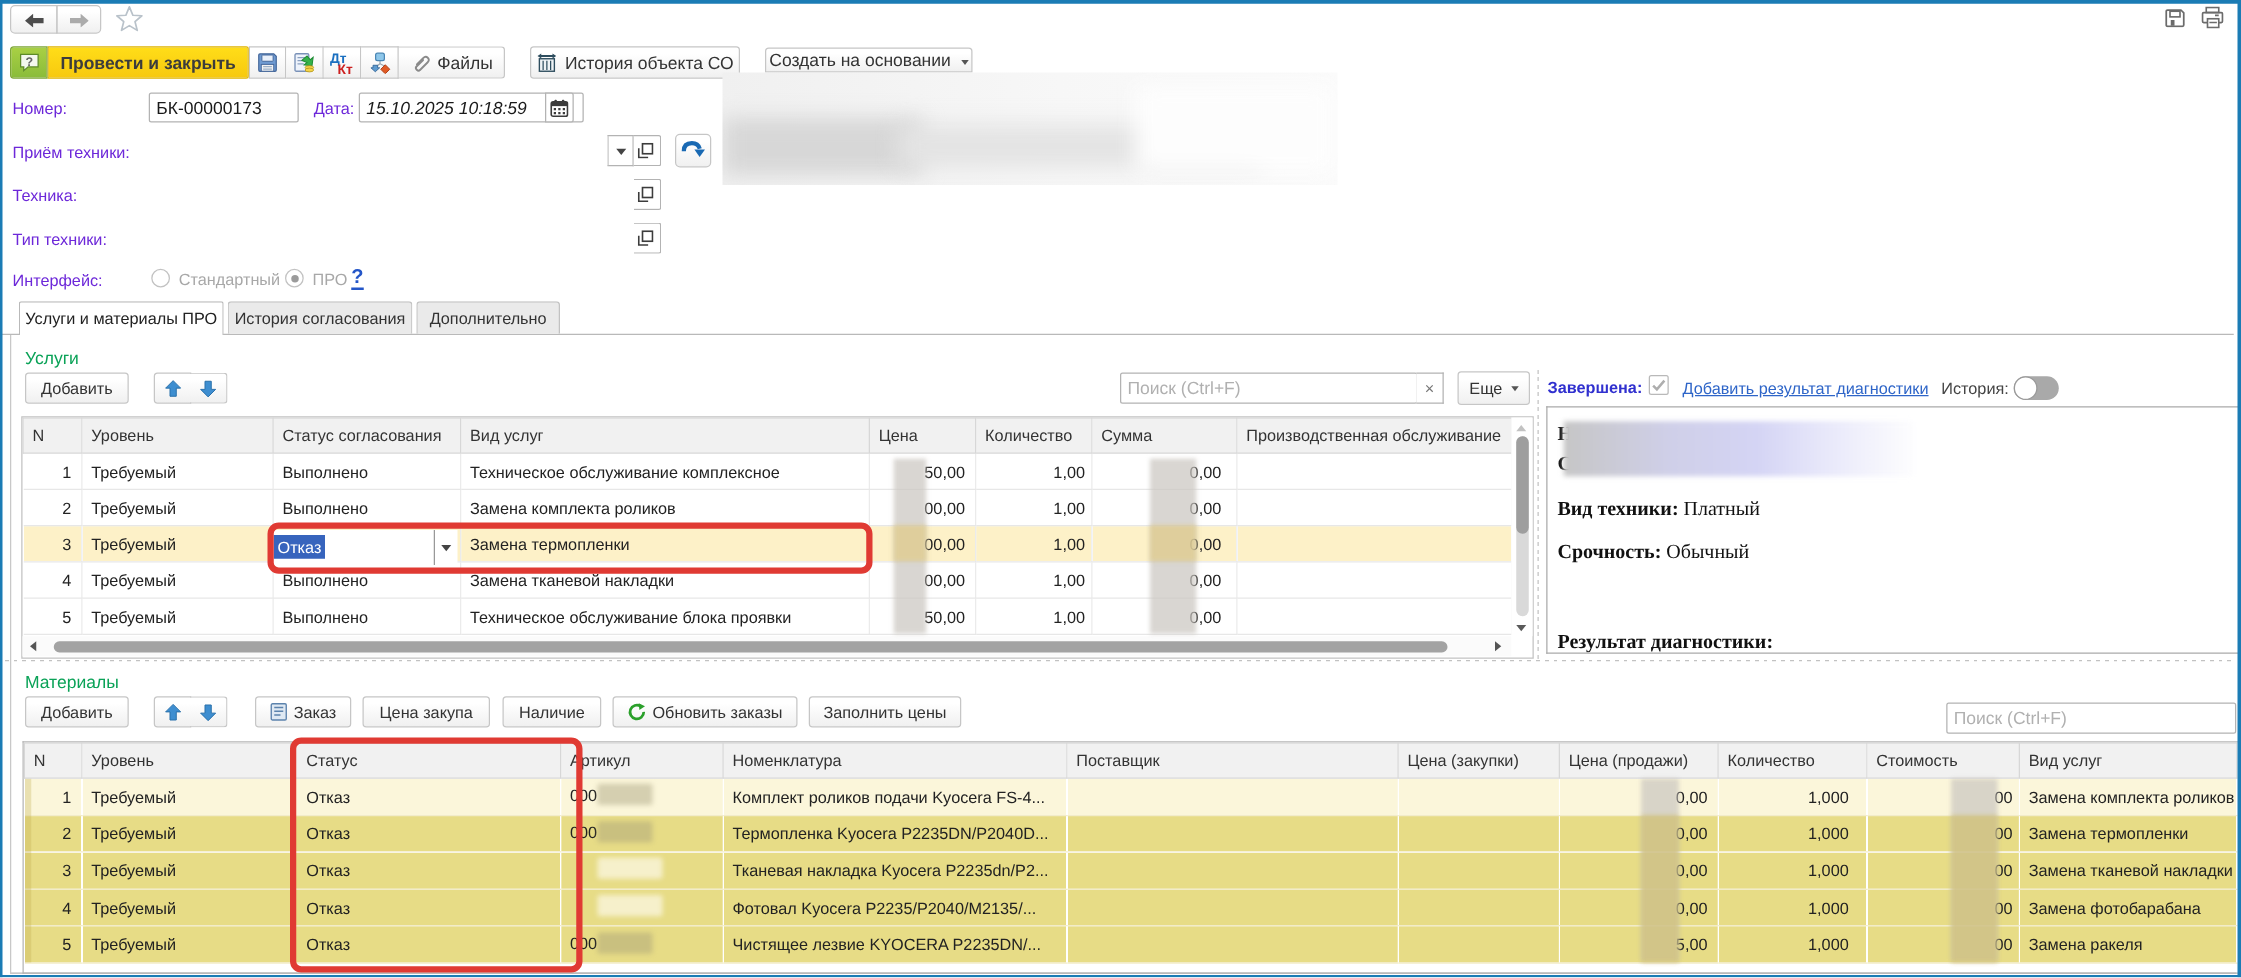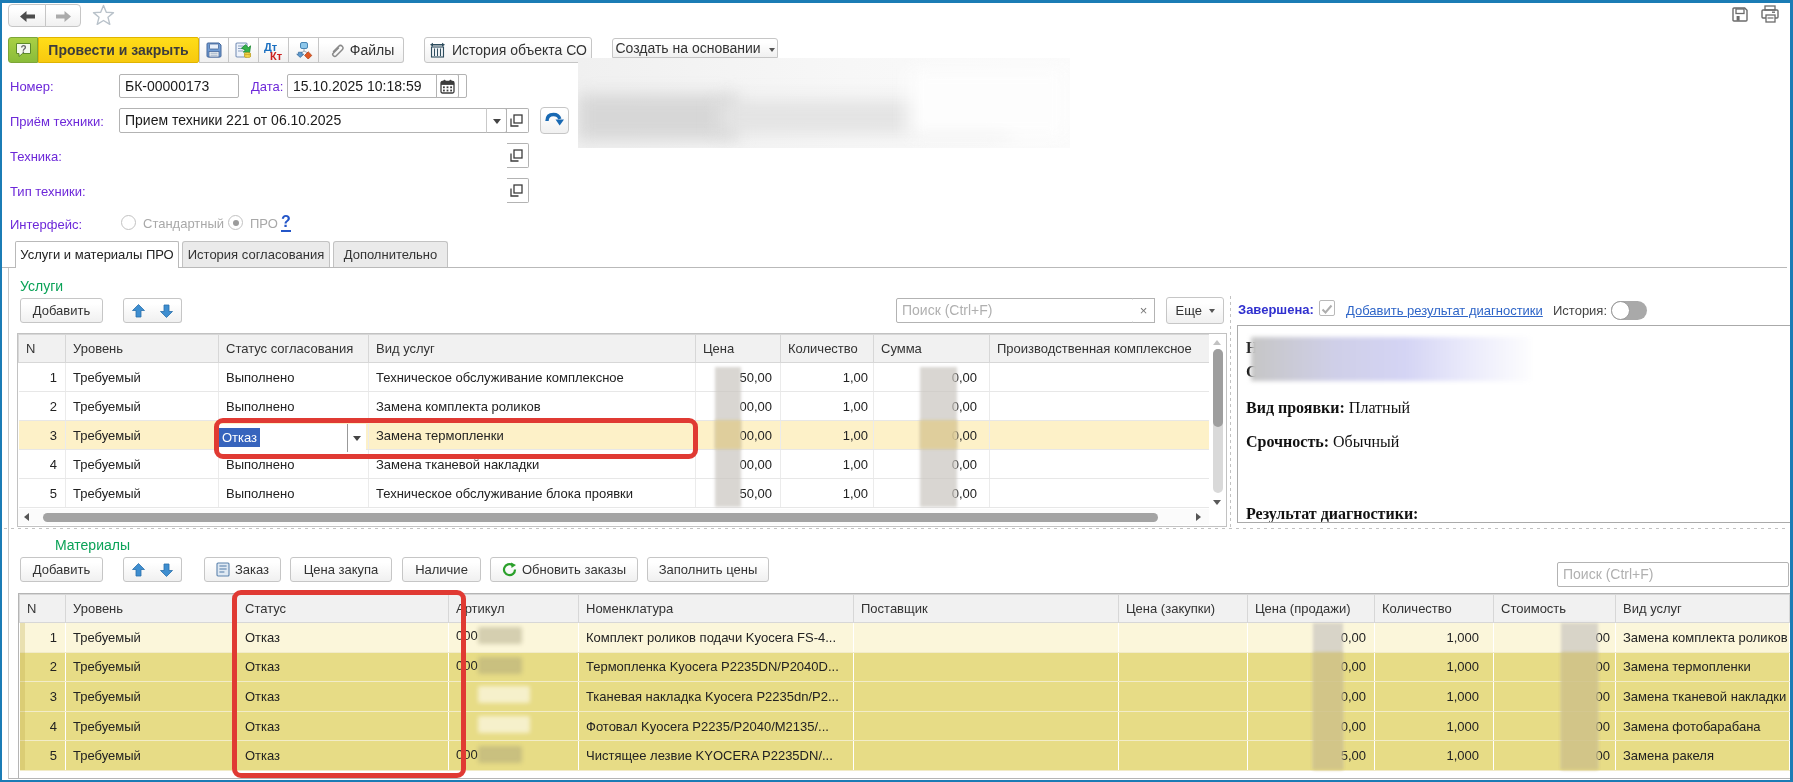--- a/index.html
+++ b/index.html
@@ -130,40 +130,39 @@
 
 <div style="position:absolute; left:578px; top:58px; width:492px; height:90px; background:linear-gradient(90deg,#f0f0f0,#f7f7f7 55%,#fbfbfb); z-index:3; overflow:hidden;">
   <div style="position:absolute; left:0px; top:36px; width:160px; height:46px; background:#d7d7d7; filter:blur(8px);"></div>
   <div style="position:absolute; left:140px; top:42px; width:290px; height:34px; background:#e3e3e3; filter:blur(9px);"></div>
   <div style="position:absolute; left:330px; top:10px; width:160px; height:70px; background:#fdfdfd; filter:blur(9px);"></div>
 </div>
 
 <div class="lbl" style="left:10px; top:79px;">Номер:</div>
 <div class="inp" style="left:119px; top:74px; width:120px; height:24px; line-height:22px;">БК-00000173</div>
 <div class="lbl" style="left:251px; top:79px;">Дата:</div>
-<div class="inp" style="left:287px; top:74px; width:180px; height:24px; line-height:22px;">15.10.2025 10:18:59</div>
+<div class="inp" style="left:287px; top:74px; width:180px; height:24px; line-height:22px;font-style:italic;">15.10.2025 10:18:59</div>
 <div class="btn" style="left:436px; top:74px; width:23px; height:24px; border-color:#b3b3b3; background:#fff; border-radius:0 2px 2px 0;">
   <svg width="15" height="15" viewBox="0 0 15 15" style="margin-top:4px;">
     <rect x="1" y="2.5" width="13" height="11.5" rx="1.5" fill="#fff" stroke="#3c3c3c" stroke-width="1.3"></rect>
     <rect x="1" y="2.5" width="13" height="3.4" fill="#3c3c3c"></rect>
     <rect x="3.5" y="0.8" width="2" height="3" rx="0.8" fill="#3c3c3c"></rect>
     <rect x="9.5" y="0.8" width="2" height="3" rx="0.8" fill="#3c3c3c"></rect>
     <g fill="#3c3c3c">
       <rect x="3" y="7.4" width="1.8" height="1.8"></rect>
           <rect x="6.6" y="7.4" width="1.8" height="1.8"></rect>
           <rect x="10.2" y="7.4" width="1.8" height="1.8"></rect>
       <rect x="3" y="10.6" width="1.8" height="1.8"></rect>
           <rect x="6.6" y="10.6" width="1.8" height="1.8"></rect>
           <rect x="10.2" y="10.6" width="1.8" height="1.8"></rect>
     </g>
   </svg>
 </div>
 
 <div class="lbl" style="left:10px; top:114px;">Приём техники:</div>
-<div class="inp" style="left:119px; top:108px; width:388px; height:25px; line-height:23px;">Прием техники 221 от 06.10.2025</div>
 <div style="position:absolute; left:486px; top:108px; width:21px; height:25px; border:1px solid #b3b3b3; border-left:1px solid #c9c9c9; border-radius:0;">
   <span style="display:block; margin:10px auto 0; width:0; height:0; border-left:4px solid transparent; border-right:4px solid transparent; border-top:5px solid #444;"></span>
 </div>
 <div style="position:absolute; left:507px; top:108px; width:22px; height:25px; border:1px solid #b3b3b3; border-left:none; border-radius:0 2px 2px 0; background:#fff;">
   <svg width="13" height="13" viewBox="0 0 13 13" style="margin:5px 0 0 3px;">
     <rect x="4" y="1" width="8" height="8" fill="#fff" stroke="#3c3c3c" stroke-width="1.3"></rect>
     <path d="M1 4.5 L1 12 L8.5 12" fill="none" stroke="#3c3c3c" stroke-width="1.3"></path>
   </svg>
 </div>
 <div class="btn" style="left:540px; top:107px; width:29px; height:27px; border-radius:4px;">
@@ -252,21 +251,21 @@
       </colgroup>
   <tbody>
         <tr style="height:28px;">
           <th>N</th>
           <th>Уровень</th>
           <th>Статус согласования</th>
           <th>Вид услуг</th>
           <th>Цена</th>
           <th>Количество</th>
           <th>Сумма</th>
-          <th>Производственная комплексное</th>
+          <th>Производственная обслуживание</th>
         </tr>
   <tr style="height:29px;">
           <td class="r">1</td>
           <td>Требуемый</td>
           <td>Выполнено</td>
           <td>Техническое обслуживание комплексное</td>
           <td class="r">50,00</td>
           <td class="r" style="padding-right:5px;">1,00</td>
           <td class="r" style="padding-right:12px;">0,00</td>
           <td></td>
@@ -336,28 +335,28 @@
 <div style="position:absolute; left:18px; top:509px; width:1191px; height:16px; background:#fbfbfb;">
   <span style="position:absolute; left:6px; top:4px; width:0; height:0; border-top:4.5px solid transparent; border-bottom:4.5px solid transparent; border-right:5px solid #555;"></span>
   <div style="position:absolute; left:25px; top:4px; width:1115px; height:9px; background:#a3a3a3; border-radius:4.5px;"></div>
   <span style="position:absolute; right:8px; top:4px; width:0; height:0; border-top:4.5px solid transparent; border-bottom:4.5px solid transparent; border-left:5px solid #555;"></span>
 </div>
 
 <div style="position:absolute; left:1237px; top:325px; width:556px; height:198px; border:1px solid #aaa; border-right:none; background:#fff; overflow:hidden; font-family:'Liberation Serif', serif; font-size:16px; color:#111; white-space:nowrap;">
   <div style="position:absolute; left:8px; top:13px; font-weight:bold;">Н</div>
   <div style="position:absolute; left:8px; top:37px; font-weight:bold;">С</div>
   <div style="position:absolute; left:13px; top:11px; width:280px; height:44px; background:linear-gradient(90deg,#c6c6c6,#cfcfe8 30%,#d4d4f4 55%,#e8e8fa 75%,#fdfdfe); filter:blur(2px);"></div>
-  <div style="position:absolute; left:8px; top:73px;"><b>Вид проявки:</b> Платный</div>
+  <div style="position:absolute; left:8px; top:73px;"><b>Вид техники:</b> Платный</div>
   <div style="position:absolute; left:8px; top:107px;"><b>Срочность:</b> Обычный</div>
   <div style="position:absolute; left:8px; top:179px;"><b>Результат диагностики:</b></div>
 </div>
 
 <div style="position:absolute; left:4px; top:528px; width:1784px; height:1px; background:repeating-linear-gradient(90deg,#c2c2c2 0 3px, transparent 3px 7px);"></div>
 
-<div class="green" style="left:20px; top:537px;margin-left:35px;">Материалы</div>
+<div class="green" style="left:20px; top:537px;">Материалы</div>
 
 <div class="btn" style="left:20px; top:557px; width:83px; height:25px; line-height:23px;">Добавить</div>
 <div class="btn" style="left:123px; top:557px; width:30px; height:25px; border-radius:3px 0 0 3px;">
   <svg width="13" height="14" viewBox="0 0 13 14" style="margin-top:5px;">
         <path d="M6.5 0.5 L12.5 6.5 L9 6.5 L9 13 L4 13 L4 6.5 L0.5 6.5 Z" fill="#3e8ed0" stroke="#2970ab" stroke-width="0.8"></path>
       </svg>
 </div>
 <div class="btn" style="left:152px; top:557px; width:30px; height:25px; border-radius:0 3px 3px 0; border-left:none;">
   <svg width="13" height="14" viewBox="0 0 13 14" style="margin-top:5px;">
         <path d="M6.5 13.5 L0.5 7.5 L4 7.5 L4 1 L9 1 L9 7.5 L12.5 7.5 Z" fill="#3e8ed0" stroke="#2970ab" stroke-width="0.8"></path>

